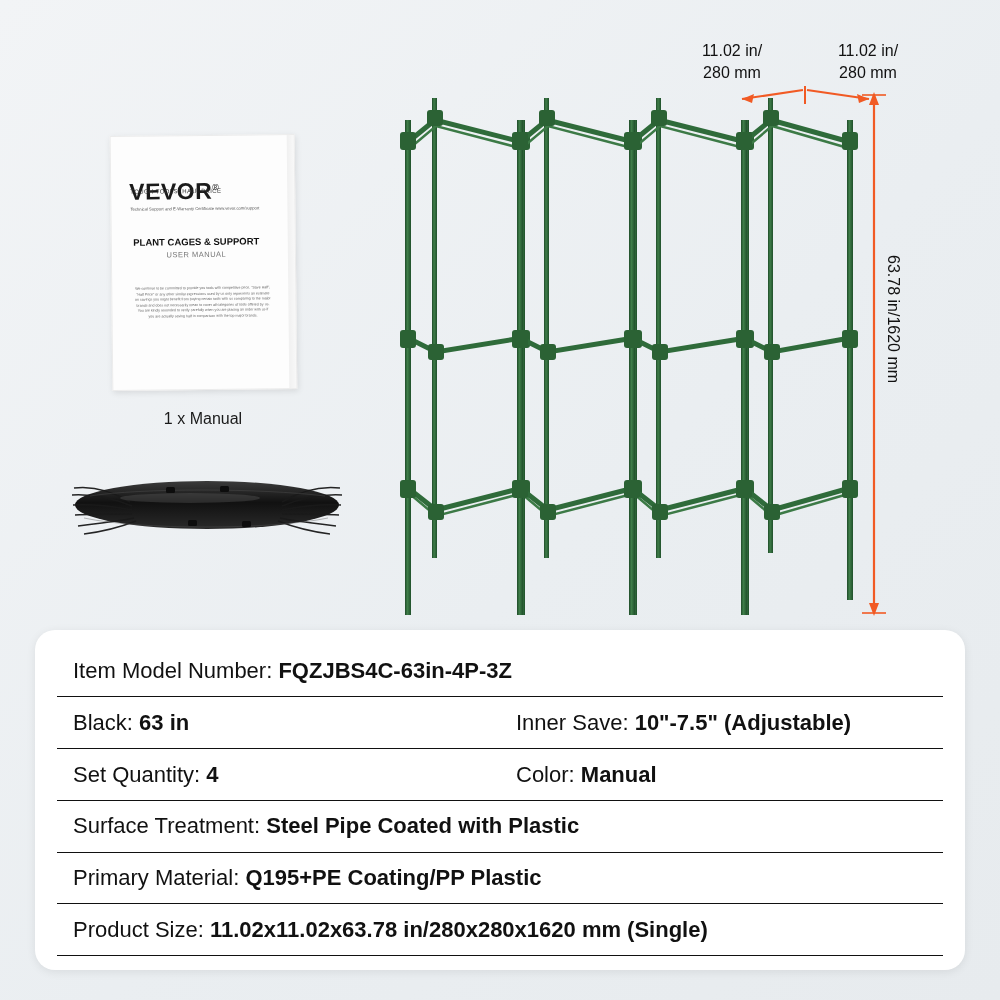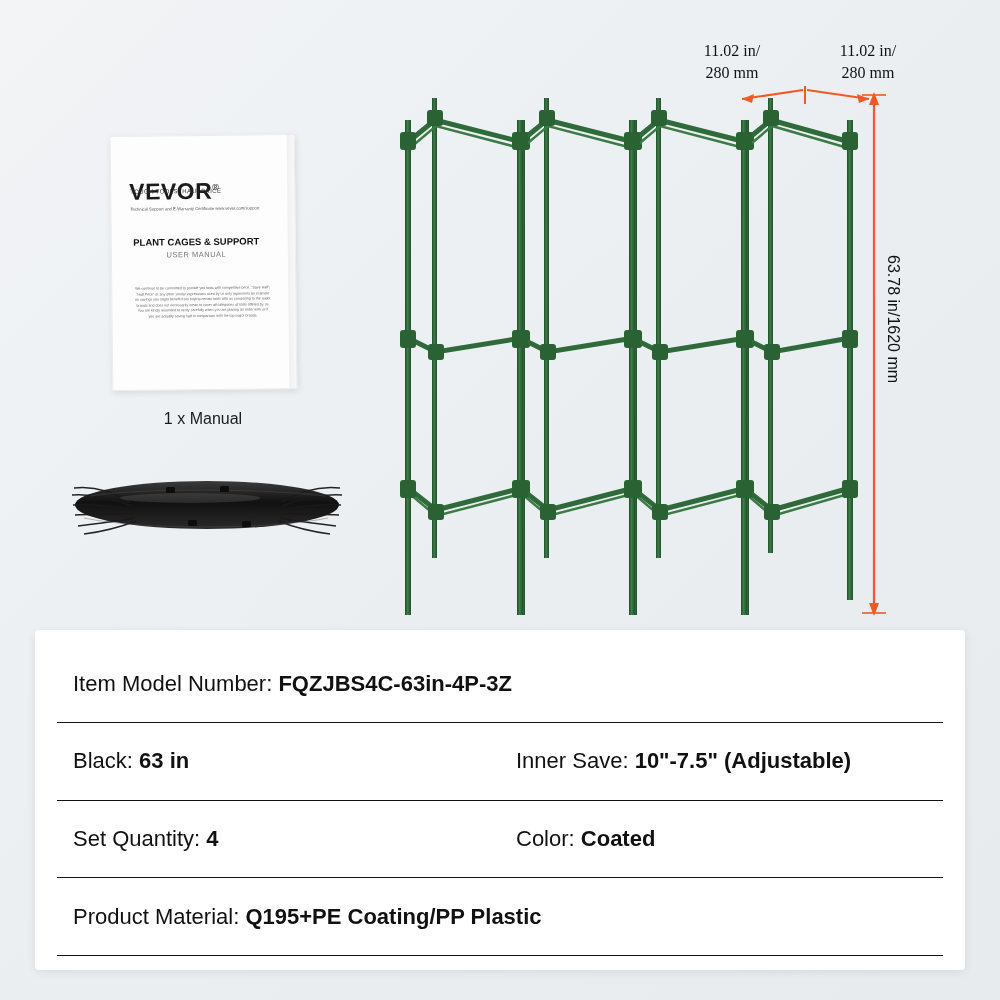--- a/index.html
+++ b/index.html
@@ -16,21 +16,21 @@
     background: linear-gradient(135deg, #f2f4f6 0%, #eaeef1 55%, #e7ebee 100%);
   }
 
   
   .dim-top {
     position: absolute;
     font-size: 16px;
     color: #111;
     line-height: 1.35;
     text-align: center;
-    font-family: Liberation Serif, serif;
+    font-family: Liberation Sans, sans-serif;
   }
   #dim-top-left { left: 672px; top: 40px; width: 120px; }
   #dim-top-right { left: 808px; top: 40px; width: 120px; }
 
   .dim-right {
     position: absolute;
     left: 884px; top: 255px;
     font-size: 16px; color: #111;
     writing-mode: vertical-rl;
     text-orientation: mixed;
@@ -96,21 +96,21 @@
   .ties { position: absolute; left: 70px; top: 462px; width: 275px; height: 85px; }
 
   
   .cages { position: absolute; left: 380px; top: 80px; width: 510px; height: 540px; }
 
   
   .spec-card {
     position: absolute;
     left: 35px; top: 630px; width: 930px; height: 340px;
     background: #fff;
-    border-radius: 4px;
+    border-radius: 20px;
     box-shadow: 0 2px 10px rgba(0,0,0,0.08);
     padding: 16px 22px 14px 22px;
   }
   table.spec {
     width: 100%; height: 100%;
     border-collapse: collapse;
     table-layout: fixed;
   }
   table.spec td {
     border-top: 1.6px solid #111;
@@ -349,26 +349,38 @@
           <span class="val">10"-7.5" (Adjustable)</span>
         </td>
       </tr>
       <tr>
         <td class="cell-left">
           <span class="lbl">Set Quantity:</span>
           <span class="val">4</span>
         </td>
         <td>
           <span class="lbl">Color:</span>
-          <span class="val">Coated</span>
+          <span class="val">Manual</span>
         </td>
       </tr>
       <tr>
         <td colspan="2">
-          <span class="lbl">Product Material:</span>
+          <span class="lbl">Surface Treatment:</span>
+          <span class="val">Steel Pipe Coated with Plastic</span>
+        </td>
+      </tr>
+      <tr>
+        <td colspan="2">
+          <span class="lbl">Primary Material:</span>
           <span class="val">Q195+PE Coating/PP Plastic</span>
+        </td>
+      </tr>
+      <tr>
+        <td colspan="2">
+          <span class="lbl">Product Size:</span>
+          <span class="val">11.02x11.02x63.78 in/280x280x1620 mm (Single)</span>
         </td>
       </tr>
     </tbody>
       </table>
   </div>
 
 </div>
 
 </body></html>

